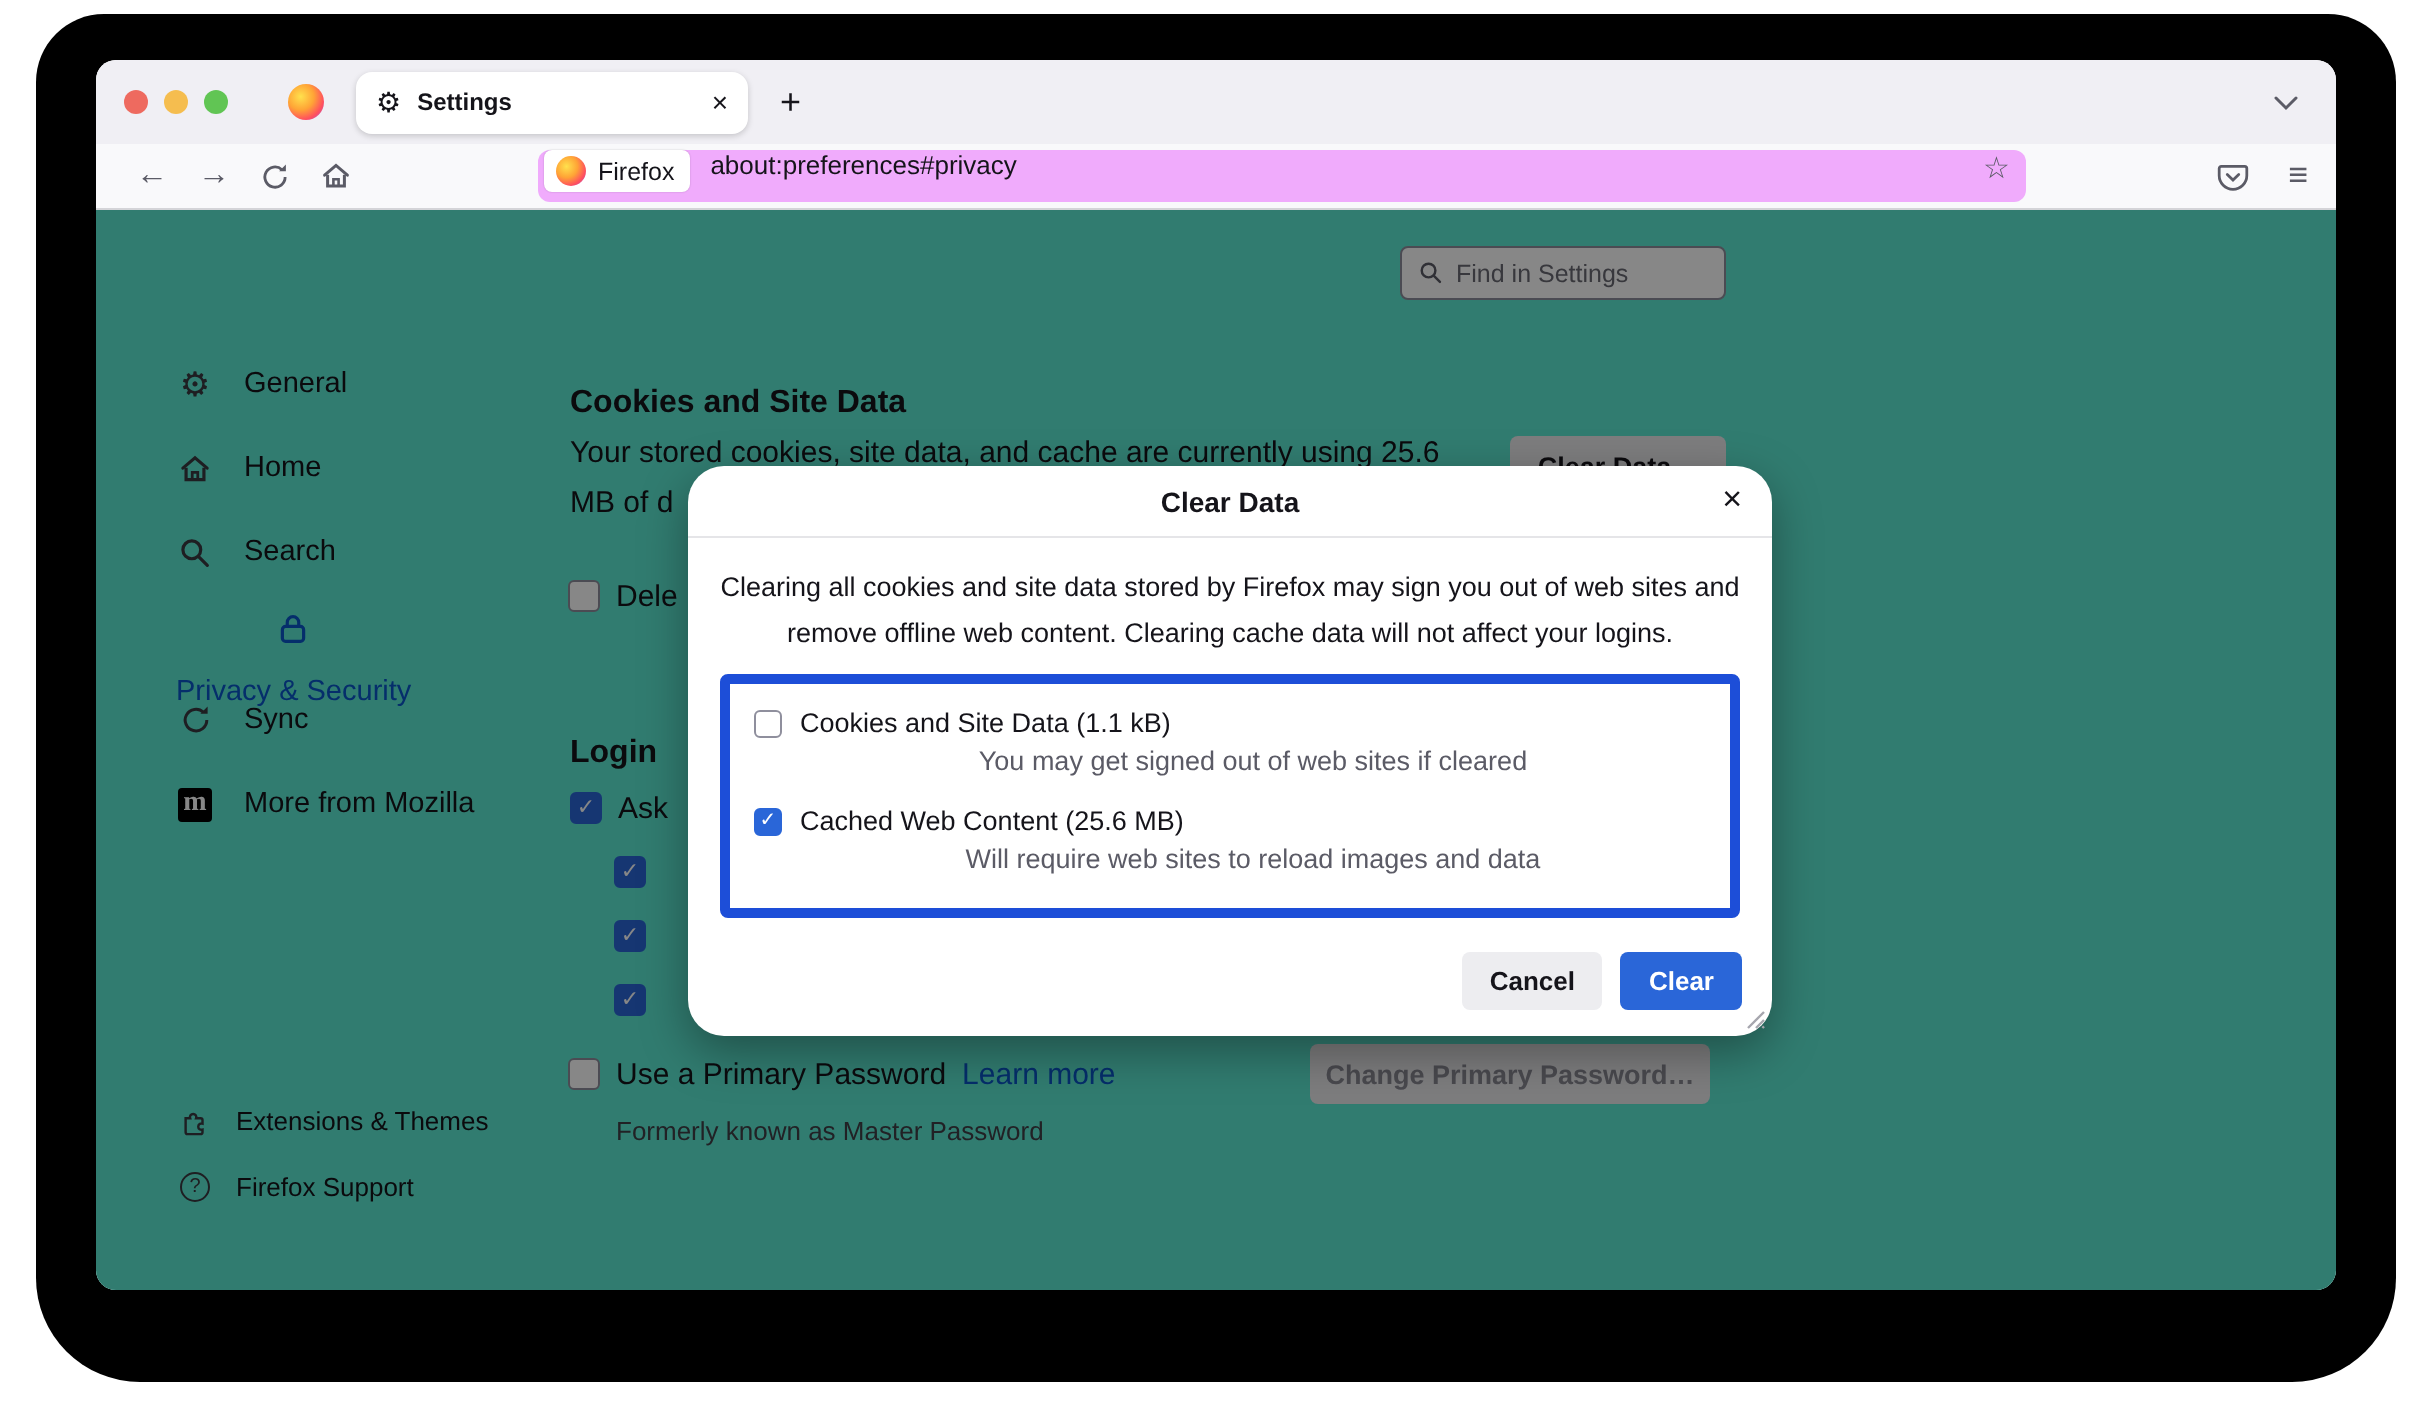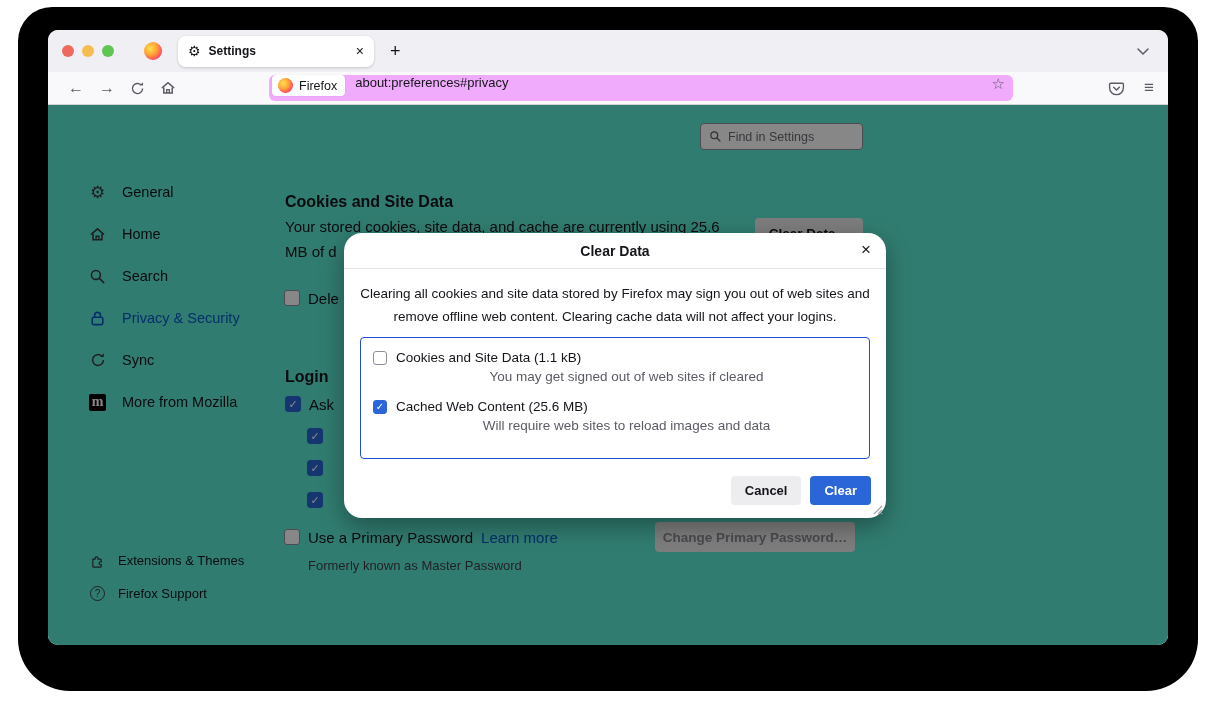--- a/index.html
+++ b/index.html
@@ -85,21 +85,21 @@
   
   .modal { position:absolute; left:296px; top:128px; width:542px; height:285px; background:#fff;
            border-radius:18px; z-index:10; display:flex; flex-direction:column;
            box-shadow:0 8px 24px rgba(0,0,0,.35);text-align:center; }
   .modal-header { height:36px; border-bottom:1px solid #e5e5e8; display:flex; align-items:center;
                   justify-content:center; position:relative; flex:none; }
   .modal-title { font-size:14px; font-weight:bold; }
   .modal-close { position:absolute; right:15px; top:7px; font-size:17px; color:#15141a; }
   .modal-body { padding:13px 16px 0; }
   .desc { font-size:13.5px; line-height:23px; color:#15141a; }
-  .optbox { margin-top:9px; border:1px solid #1d4ed8; border-radius:4px; padding:12px 12px;
+  .optbox { margin-top:9px; border:5px solid #1d4ed8; border-radius:4px; padding:12px 12px;
             min-height:122px; }
   .optrow { display:flex; align-items:center; gap:9px; font-size:13.5px; }
   .optrow .cb { width:14px; height:14px; font-size:10px; }
   .optsub { margin:4px 0 0 23px; font-size:13.5px; color:#5b5b66; }
   .optgap { height:15px; }
   .modal-footer { margin-top:auto; padding:0 15px 13px; display:flex; justify-content:flex-end;
                   gap:9px; flex:none; }
   .btn { height:29px; padding:0 14px; border-radius:4px; font-size:13px; font-weight:bold;
          display:flex; align-items:center; justify-content:center; }
   .btn.cancel { background:#ededf0; color:#15141a; }
@@ -195,21 +195,21 @@
       </div>
       <div class="abs sb-row" style="top:159px;">
         <span class="sb-ico">
           <svg width="17" height="17" viewBox="0 0 16 16">
               <circle cx="6.5" cy="6.5" r="4.2" fill="none" stroke="currentColor" stroke-width="1.5"></circle>
               <line x1="9.8" y1="9.8" x2="13.8" y2="13.8" stroke="currentColor" stroke-width="1.5" stroke-linecap="round"></line>
             </svg>
         </span>
         <span>Search</span>
       </div>
-      <div class="abs sb-row active" style="top:201px;">
+      <div class="abs sb-row active" style="top:201px;flex-direction:column;">
         <span class="sb-ico">
           <svg width="17" height="17" viewBox="0 0 16 16">
               <rect x="3" y="6.8" width="10" height="7" rx="1.5" fill="none" stroke="currentColor" stroke-width="1.5"></rect>
               <path d="M5.3 6.8V4.9a2.7 2.7 0 0 1 5.4 0v1.9" fill="none" stroke="currentColor" stroke-width="1.5"></path>
             </svg>
         </span>
         <span>Privacy &amp; Security</span>
       </div>
       <div class="abs sb-row" style="top:243px;">
         <span class="sb-ico">

